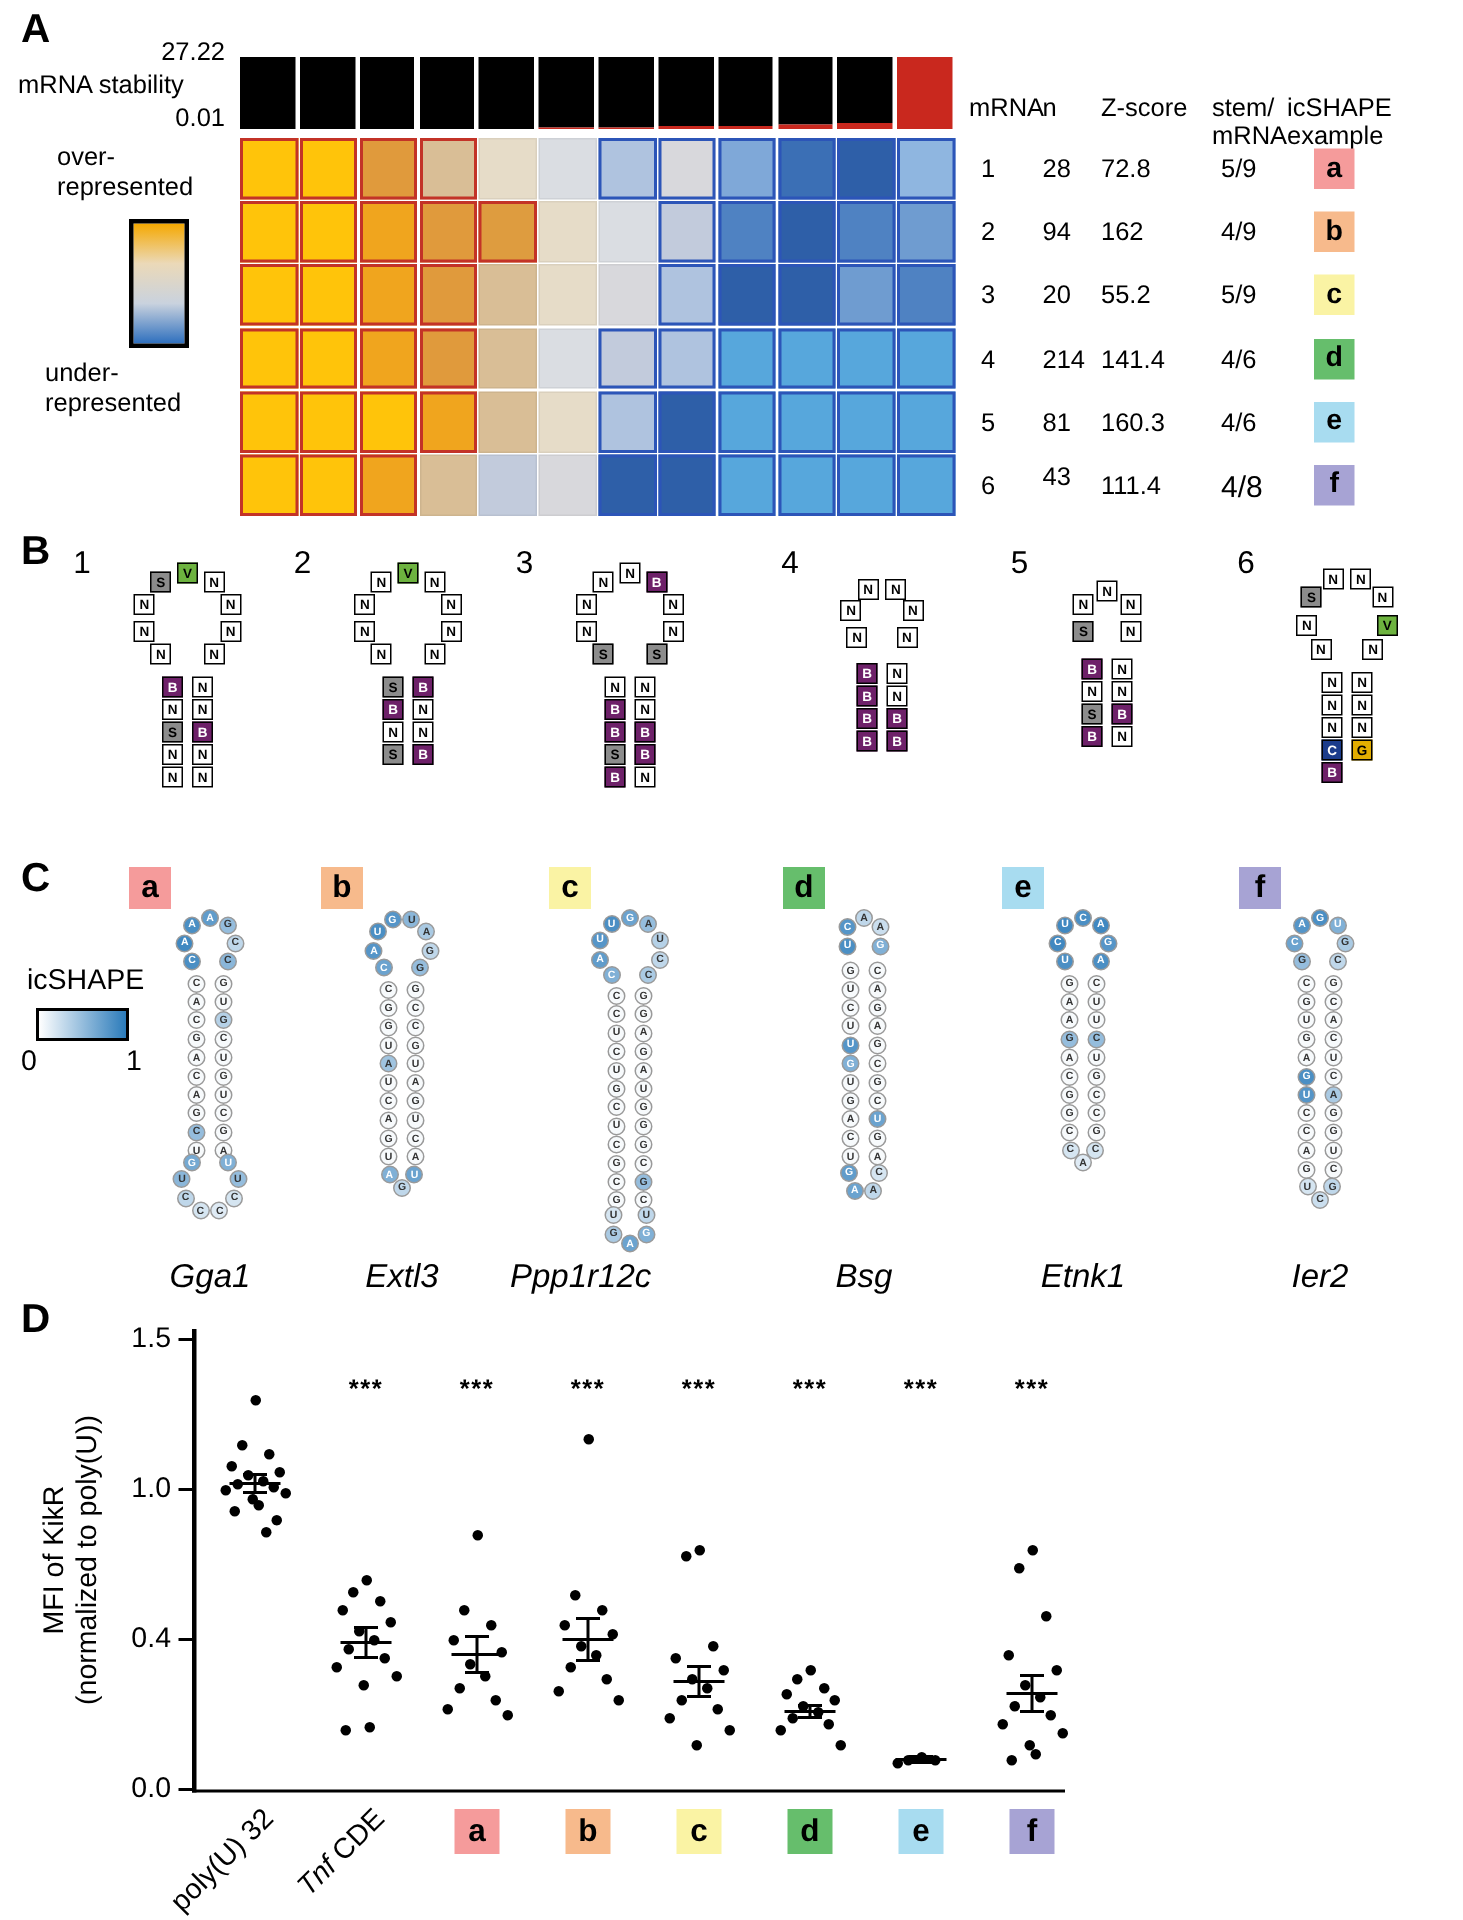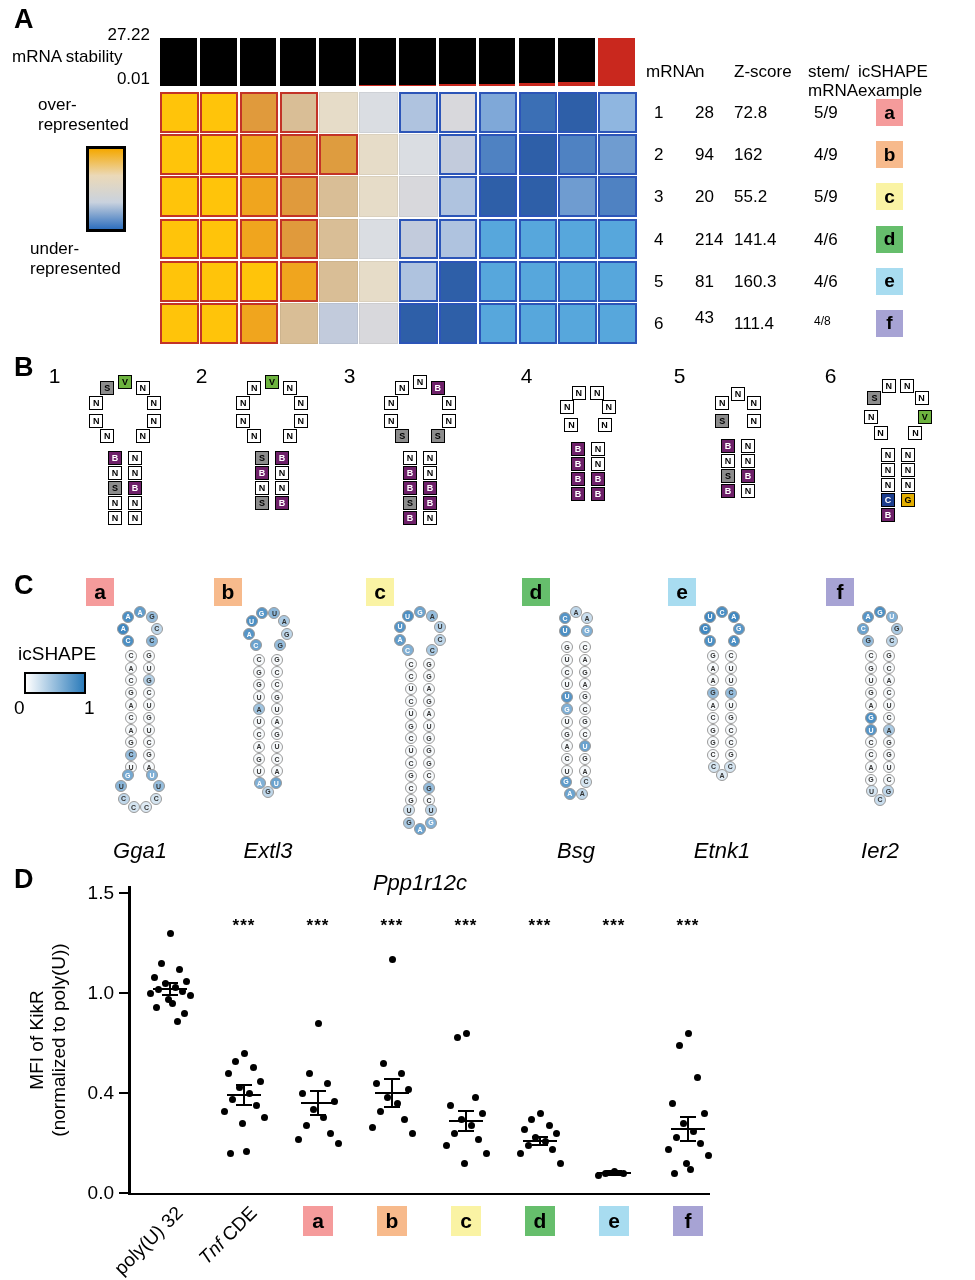--- a/index.html
+++ b/index.html
@@ -156,21 +156,21 @@
     <div style="position: absolute; left: 814px; top: 229.583px; font-size: 17px;">4/6</div>
     <div style="position: absolute; left: 876px; top: 225.583px; width: 27px; height: 27px; background: rgb(102, 190, 108); font-size: 19px; font-weight: bold; display: flex; align-items: center; justify-content: center;">d</div>
     <div style="position: absolute; left: 654px; top: 271.75px; font-size: 17px;">5</div>
     <div style="position: absolute; left: 695px; top: 271.75px; font-size: 17px;">81</div>
     <div style="position: absolute; left: 734px; top: 271.75px; font-size: 17px;">160.3</div>
     <div style="position: absolute; left: 814px; top: 271.75px; font-size: 17px;">4/6</div>
     <div style="position: absolute; left: 876px; top: 267.75px; width: 27px; height: 27px; background: rgb(168, 220, 240); font-size: 19px; font-weight: bold; display: flex; align-items: center; justify-content: center;">e</div>
     <div style="position: absolute; left: 654px; top: 313.917px; font-size: 17px;">6</div>
     <div style="position: absolute; left: 695px; top: 308px; font-size: 17px;">43</div>
     <div style="position: absolute; left: 734px; top: 313.917px; font-size: 17px;">111.4</div>
-    <div style="position: absolute; left: 814px; top: 313.917px; font-size: 12px;">4/8</div>
+    <div style="position: absolute; left: 814px; top: 313.917px; font-size: 20px;">4/8</div>
     <div style="position: absolute; left: 876px; top: 309.917px; width: 27px; height: 27px; background: rgb(167, 163, 212); font-size: 19px; font-weight: bold; display: flex; align-items: center; justify-content: center;">f</div>
     <div style="position: absolute; left: 48.7606px; top: 364px; font-size: 21px;">1</div>
     <div style="position: absolute; left: 100.226px; top: 429.464px; width: 14px; height: 14px; background: rgb(255, 255, 255); border: 1.3px solid rgb(0, 0, 0); font-size: 9px; font-weight: bold; display: flex; align-items: center; justify-content: center; color: rgb(0, 0, 0);">N</div>
     <div style="position: absolute; left: 89.2406px; top: 414.345px; width: 14px; height: 14px; background: rgb(255, 255, 255); border: 1.3px solid rgb(0, 0, 0); font-size: 9px; font-weight: bold; display: flex; align-items: center; justify-content: center; color: rgb(0, 0, 0);">N</div>
     <div style="position: absolute; left: 89.2406px; top: 395.655px; width: 14px; height: 14px; background: rgb(255, 255, 255); border: 1.3px solid rgb(0, 0, 0); font-size: 9px; font-weight: bold; display: flex; align-items: center; justify-content: center; color: rgb(0, 0, 0);">N</div>
     <div style="position: absolute; left: 100.226px; top: 380.536px; width: 14px; height: 14px; background: rgb(140, 140, 140); border: 1.3px solid rgb(0, 0, 0); font-size: 9px; font-weight: bold; display: flex; align-items: center; justify-content: center; color: rgb(0, 0, 0);">S</div>
     <div style="position: absolute; left: 118px; top: 374.761px; width: 14px; height: 14px; background: rgb(109, 179, 63); border: 1.3px solid rgb(0, 0, 0); font-size: 9px; font-weight: bold; display: flex; align-items: center; justify-content: center; color: rgb(0, 0, 0);">V</div>
     <div style="position: absolute; left: 135.774px; top: 380.536px; width: 14px; height: 14px; background: rgb(255, 255, 255); border: 1.3px solid rgb(0, 0, 0); font-size: 9px; font-weight: bold; display: flex; align-items: center; justify-content: center; color: rgb(0, 0, 0);">N</div>
     <div style="position: absolute; left: 146.759px; top: 395.655px; width: 14px; height: 14px; background: rgb(255, 255, 255); border: 1.3px solid rgb(0, 0, 0); font-size: 9px; font-weight: bold; display: flex; align-items: center; justify-content: center; color: rgb(0, 0, 0);">N</div>
     <div style="position: absolute; left: 146.759px; top: 414.345px; width: 14px; height: 14px; background: rgb(255, 255, 255); border: 1.3px solid rgb(0, 0, 0); font-size: 9px; font-weight: bold; display: flex; align-items: center; justify-content: center; color: rgb(0, 0, 0);">N</div>
@@ -372,21 +372,21 @@
     <div style="position: absolute; left: 423px; top: 769.617px; width: 12px; height: 12px; border-radius: 50%; background: rgb(247, 250, 252); border: 1px solid rgb(154, 154, 154); font-size: 7px; font-weight: bold; display: flex; align-items: center; justify-content: center; color: rgb(51, 51, 51);">C</div>
     <div style="position: absolute; left: 405px; top: 782.017px; width: 12px; height: 12px; border-radius: 50%; background: rgb(247, 250, 252); border: 1px solid rgb(154, 154, 154); font-size: 7px; font-weight: bold; display: flex; align-items: center; justify-content: center; color: rgb(51, 51, 51);">C</div>
     <div style="position: absolute; left: 423px; top: 782.017px; width: 12px; height: 12px; border-radius: 50%; background: rgb(149, 189, 221); border: 1px solid rgb(154, 154, 154); font-size: 7px; font-weight: bold; display: flex; align-items: center; justify-content: center; color: rgb(51, 51, 51);">G</div>
     <div style="position: absolute; left: 405px; top: 794.417px; width: 12px; height: 12px; border-radius: 50%; background: rgb(247, 250, 252); border: 1px solid rgb(154, 154, 154); font-size: 7px; font-weight: bold; display: flex; align-items: center; justify-content: center; color: rgb(51, 51, 51);">G</div>
     <div style="position: absolute; left: 423px; top: 794.417px; width: 12px; height: 12px; border-radius: 50%; background: rgb(247, 250, 252); border: 1px solid rgb(154, 154, 154); font-size: 7px; font-weight: bold; display: flex; align-items: center; justify-content: center; color: rgb(51, 51, 51);">C</div>
     <div style="position: absolute; left: 424.916px; top: 804.119px; width: 12px; height: 12px; border-radius: 50%; background: rgb(191, 215, 234); border: 1px solid rgb(154, 154, 154); font-size: 7px; font-weight: bold; display: flex; align-items: center; justify-content: center; color: rgb(51, 51, 51);">U</div>
     <div style="position: absolute; left: 424.916px; top: 816.725px; width: 12px; height: 12px; border-radius: 50%; background: rgb(128, 176, 214); border: 1px solid rgb(154, 154, 154); font-size: 7px; font-weight: bold; display: flex; align-items: center; justify-content: center; color: rgb(255, 255, 255);">G</div>
     <div style="position: absolute; left: 414px; top: 823.027px; width: 12px; height: 12px; border-radius: 50%; background: rgb(107, 163, 207); border: 1px solid rgb(154, 154, 154); font-size: 7px; font-weight: bold; display: flex; align-items: center; justify-content: center; color: rgb(255, 255, 255);">A</div>
     <div style="position: absolute; left: 403.084px; top: 816.725px; width: 12px; height: 12px; border-radius: 50%; background: rgb(170, 202, 227); border: 1px solid rgb(154, 154, 154); font-size: 7px; font-weight: bold; display: flex; align-items: center; justify-content: center; color: rgb(51, 51, 51);">G</div>
     <div style="position: absolute; left: 403.084px; top: 804.119px; width: 12px; height: 12px; border-radius: 50%; background: rgb(213, 229, 241); border: 1px solid rgb(154, 154, 154); font-size: 7px; font-weight: bold; display: flex; align-items: center; justify-content: center; color: rgb(51, 51, 51);">U</div>
-    <div style="position: absolute; left: 340px; top: 870px; width: 160px; text-align: center; font-size: 22px; font-style: italic;">Ppp1r12c</div>
+    <div style="position: absolute; left: 340px; top: 838px; width: 160px; font-size: 22px; font-style: italic;">Ppp1r12c</div>
     <div style="position: absolute; left: 522px; top: 578px; width: 28px; height: 28px; background: rgb(102, 190, 108); font-size: 21px; font-weight: bold; display: flex; align-items: center; justify-content: center;">d</div>
     <div style="position: absolute; left: 559.084px; top: 624.908px; width: 12px; height: 12px; border-radius: 50%; background: rgb(75, 143, 196); border: 1px solid rgb(154, 154, 154); font-size: 7px; font-weight: bold; display: flex; align-items: center; justify-content: center; color: rgb(255, 255, 255);">U</div>
     <div style="position: absolute; left: 559.084px; top: 612.303px; width: 12px; height: 12px; border-radius: 50%; background: rgb(85, 149, 200); border: 1px solid rgb(154, 154, 154); font-size: 7px; font-weight: bold; display: flex; align-items: center; justify-content: center; color: rgb(255, 255, 255);">C</div>
     <div style="position: absolute; left: 570px; top: 606px; width: 12px; height: 12px; border-radius: 50%; background: rgb(191, 215, 234); border: 1px solid rgb(154, 154, 154); font-size: 7px; font-weight: bold; display: flex; align-items: center; justify-content: center; color: rgb(51, 51, 51);">A</div>
     <div style="position: absolute; left: 580.916px; top: 612.303px; width: 12px; height: 12px; border-radius: 50%; background: rgb(202, 222, 238); border: 1px solid rgb(154, 154, 154); font-size: 7px; font-weight: bold; display: flex; align-items: center; justify-content: center; color: rgb(51, 51, 51);">A</div>
     <div style="position: absolute; left: 580.916px; top: 624.908px; width: 12px; height: 12px; border-radius: 50%; background: rgb(128, 176, 214); border: 1px solid rgb(154, 154, 154); font-size: 7px; font-weight: bold; display: flex; align-items: center; justify-content: center; color: rgb(255, 255, 255);">G</div>
     <div style="position: absolute; left: 561px; top: 641.21px; width: 12px; height: 12px; border-radius: 50%; background: rgb(247, 250, 252); border: 1px solid rgb(154, 154, 154); font-size: 7px; font-weight: bold; display: flex; align-items: center; justify-content: center; color: rgb(51, 51, 51);">G</div>
     <div style="position: absolute; left: 579px; top: 641.21px; width: 12px; height: 12px; border-radius: 50%; background: rgb(247, 250, 252); border: 1px solid rgb(154, 154, 154); font-size: 7px; font-weight: bold; display: flex; align-items: center; justify-content: center; color: rgb(51, 51, 51);">C</div>
     <div style="position: absolute; left: 561px; top: 653.61px; width: 12px; height: 12px; border-radius: 50%; background: rgb(247, 250, 252); border: 1px solid rgb(154, 154, 154); font-size: 7px; font-weight: bold; display: flex; align-items: center; justify-content: center; color: rgb(51, 51, 51);">U</div>
     <div style="position: absolute; left: 579px; top: 653.61px; width: 12px; height: 12px; border-radius: 50%; background: rgb(247, 250, 252); border: 1px solid rgb(154, 154, 154); font-size: 7px; font-weight: bold; display: flex; align-items: center; justify-content: center; color: rgb(51, 51, 51);">A</div>

